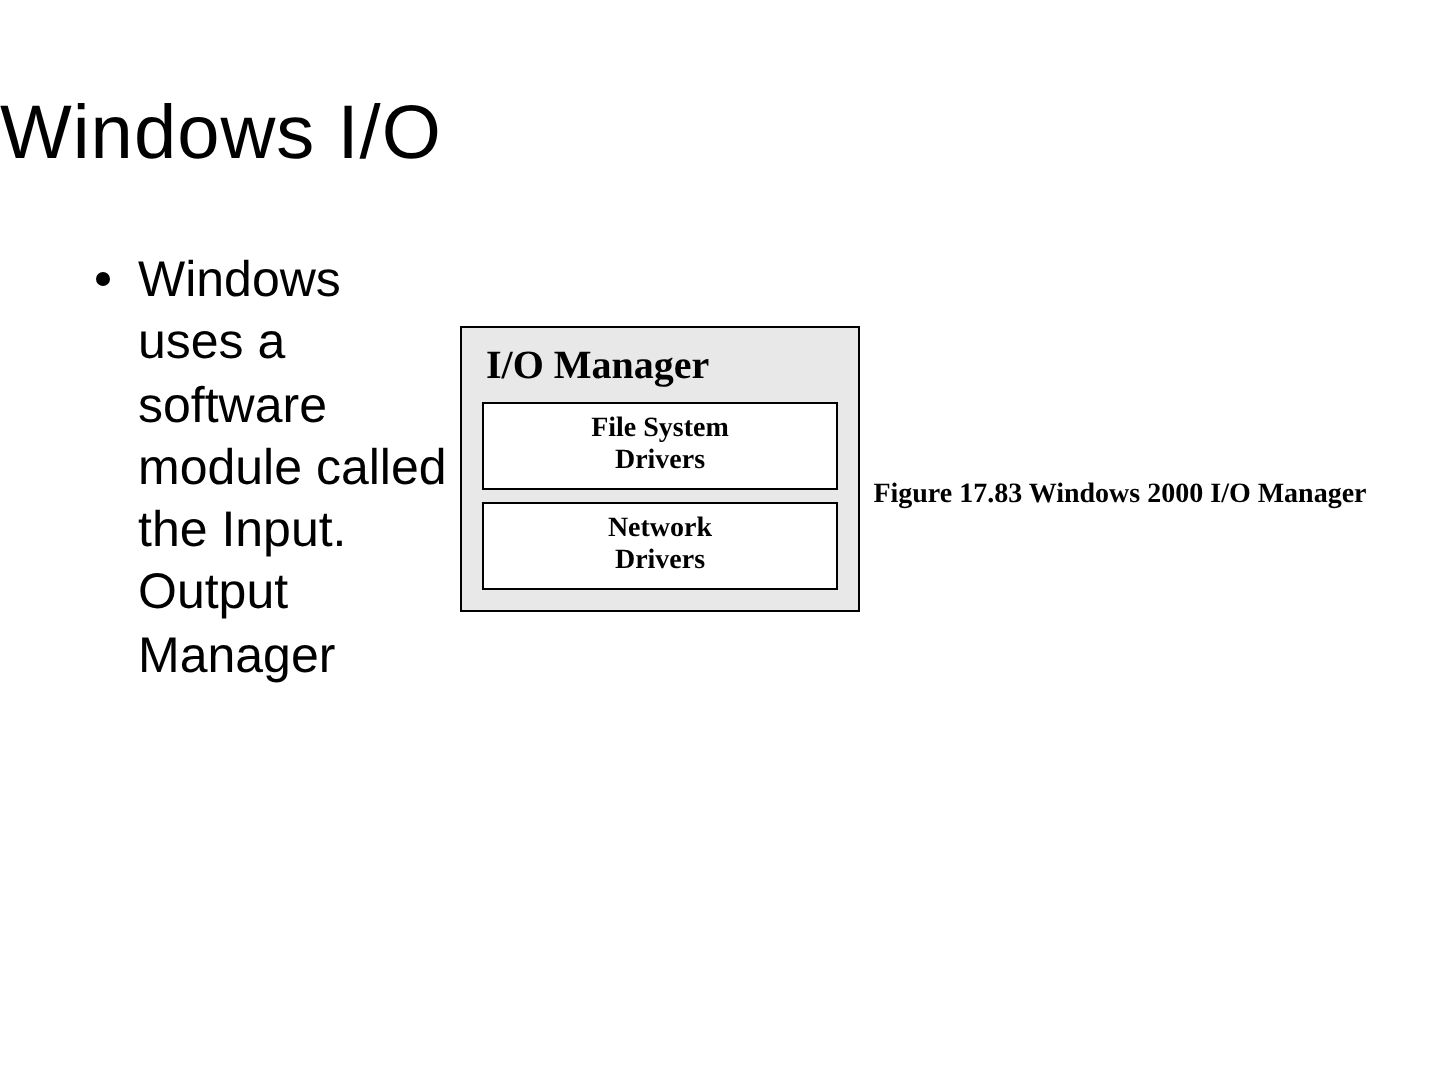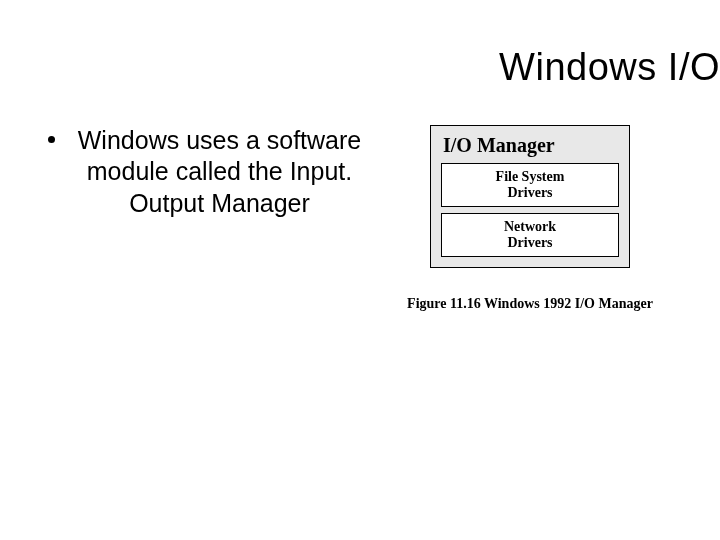--- a/index.html
+++ b/index.html
@@ -1,23 +1,23 @@
 <!DOCTYPE html>
 <html><head>
 <meta charset="utf-8">
 <style>
   * { margin: 0; padding: 0; box-sizing: border-box; }
   html, body { width: 720px; height: 540px; background: #fff; font-family: Arial, Helvetica, sans-serif; color: #000; }
   .slide { width: 720px; height: 540px; position: relative; }
-  .title { text-align: right; font-size: 38px; font-weight: 400; padding-top: 46px; letter-spacing: 0.5px; }
+  .title { text-align: left; font-size: 38px; font-weight: 400; padding-top: 46px; letter-spacing: 0.5px; }
   .body { display: flex; padding: 36px 30px 0 30px; }
-  .bullet-col { width: 340px; padding-left: 18px; text-align: center; }
+  .bullet-col { width: 340px; padding-left: 18px; }
   .bullet { display: flex; align-items: flex-start; font-size: 25px; line-height: 1.25; }
   .bullet .dot { width: 7px; height: 7px; background: #000; border-radius: 50%; margin-top: 11px; margin-right: 14px; flex-shrink: 0; }
-  .figure-col { flex: 1; display: flex; flex-direction: column; align-items: center; }
+  .figure-col { flex: 1; display: flex; flex-direction: row; align-items: center; }
   .io-box { width: 200px; background: #e8e8e8; border: 1.5px solid #000; padding: 8px 10px 10px 10px; }
   .io-title { font-family: "Times New Roman", Times, serif; font-weight: 700; font-size: 20px; text-align: left; margin-bottom: 6px; padding-left: 2px; }
   .sub-box { background: #fff; border: 1.5px solid #000; margin-top: 6px; text-align: center; font-family: "Times New Roman", Times, serif; font-weight: 700; font-size: 14px; line-height: 1.15; padding: 5px 4px; }
   .caption { font-family: "Times New Roman", Times, serif; font-weight: 700; font-size: 14px; margin-top: 28px; text-align: center; width: 260px; }
 </style>
 </head>
 <body>
 
 <div class="slide">
   <h1 class="title">Windows I/O</h1>
@@ -29,16 +29,16 @@
         <span>Windows uses a software module called the Input. Output Manager</span>
       </div>
     </div>
 
     <div class="figure-col">
       <div class="io-box">
         <div class="io-title">I/O Manager</div>
         <div class="sub-box">File System<br>Drivers</div>
         <div class="sub-box">Network<br>Drivers</div>
       </div>
-      <div class="caption">Figure 11.16   Windows 1992 I/O Manager</div>
+      <div class="caption">Figure 17.83   Windows 2000 I/O Manager</div>
     </div>
   </div>
 </div>
 
 </body></html>

